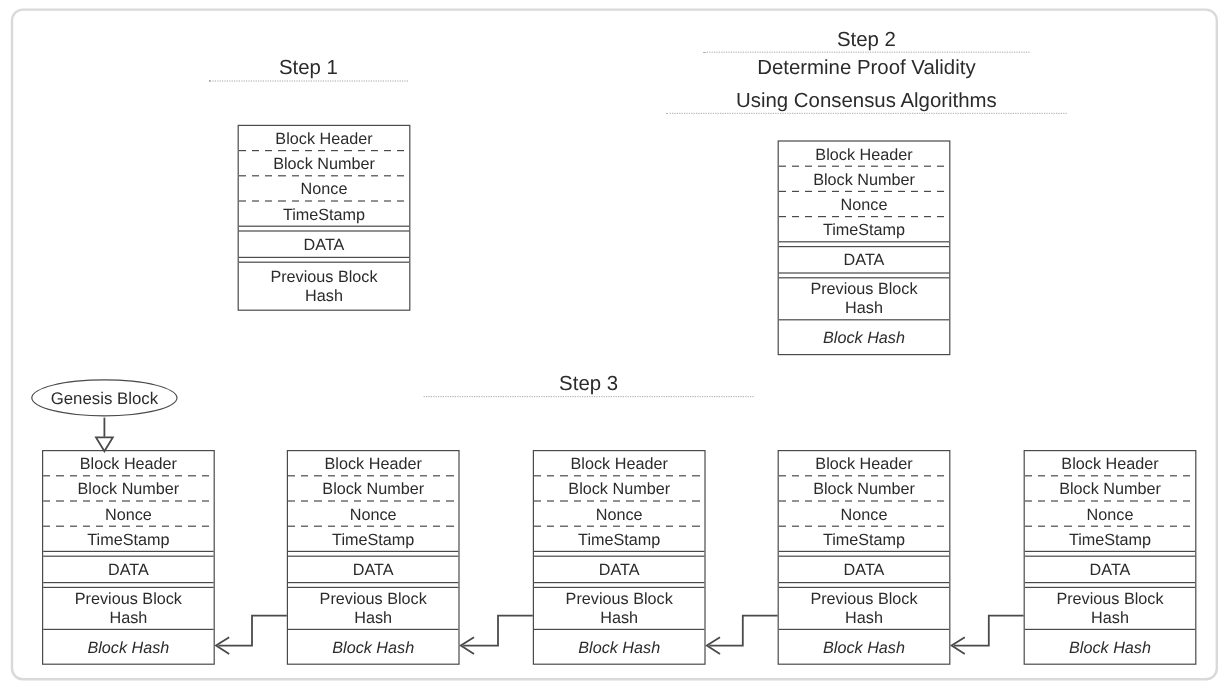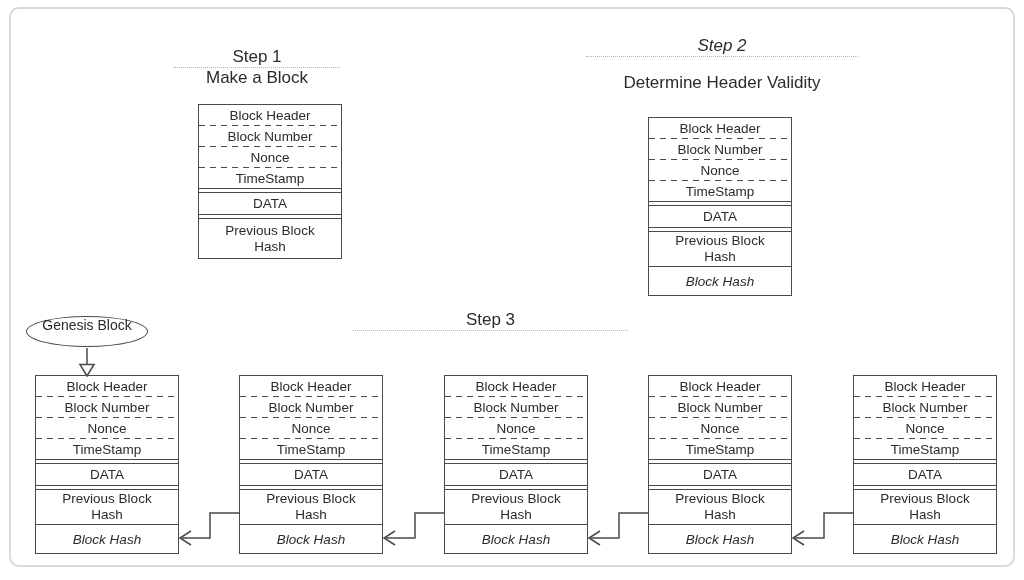--- a/index.html
+++ b/index.html
@@ -13,21 +13,21 @@
     position:relative;width:1024px;height:580px;background:#fff;
     font-family:"Liberation Sans",sans-serif;overflow:hidden;
   }
   .frame{
     position:absolute;left:9px;top:7px;width:1002px;height:556px;
     border:2px solid var(--frame);border-radius:10px;
   }
   
   .title{position:absolute;text-align:center;color:var(--text);font-size:17px;line-height:19px;}
   .t-underlined{border-bottom:1.5px dotted var(--underline);padding-bottom:1px;}
-  .t-inner{margin:16px auto;font-style:italic;}
+  .t-inner{margin:3px auto;}
   .t-gap{margin-top:8px;}
   
   .block-slot{position:absolute;width:169px;}
   .block{box-sizing:border-box;width:144px;border:1.5px solid var(--line);background:#fff;}
   .brow{
     box-sizing:border-box;display:flex;align-items:center;justify-content:center;
     text-align:center;font-size:13.5px;color:var(--text);
   }
   .b-dash{
     height:21px;
@@ -38,39 +38,39 @@
   .b-sep{height:3px;border-bottom:1px solid var(--line);}
   .b-data{height:22px;border-bottom:1px solid var(--line);}
   .b-prev{height:35px;border-bottom:1px solid var(--line);line-height:16px;}
   .b-prev span{display:block;max-width:110px;margin:0 auto;}
   .b-prev-tall{height:39px;border-bottom:none;}
   .b-bhash{height:28px;font-style:italic;}
   
   .genesis{
     position:absolute;left:26px;top:316px;width:122px;height:31px;box-sizing:border-box;
     border:1.5px solid var(--line);border-radius:50%;
-    display:flex;justify-content:center;
+    display:flex;align-items:center;justify-content:center;
     font-size:14px;color:var(--text);background:#fff;
   }
   .arrows{position:absolute;left:0;top:0;width:1024px;height:580px;pointer-events:none;}
 </style>
 </head>
 <body>
 
 <div class="canvas">
   <div class="frame"></div>
 
   <div class="title" style="left:174px;top:47px;width:166px;">
     <div class="t-underlined">Step 1</div>
-    <div>Make a Block</div>
   </div>
 
   <div class="title" style="left:535px;top:20px;width:374px;">
     <div class="t-underlined t-inner" style="width:272px;">Step 2</div>
-    <div>Determine Header Validity</div>
+    <div>Determine Proof Validity</div>
+    <div class="t-underlined t-inner t-gap" style="width:334px;">Using Consensus Algorithms</div>
   </div>
 
   <div class="title" style="left:353px;top:310px;width:275px;text-align:center;">
     <div class="t-underlined">Step 3</div>
   </div>
 
   <div class="block-slot" style="left:198px;top:104px;">
   <div class="block">
     <div class="brow b-dash">
       <span>Block Header</span>

